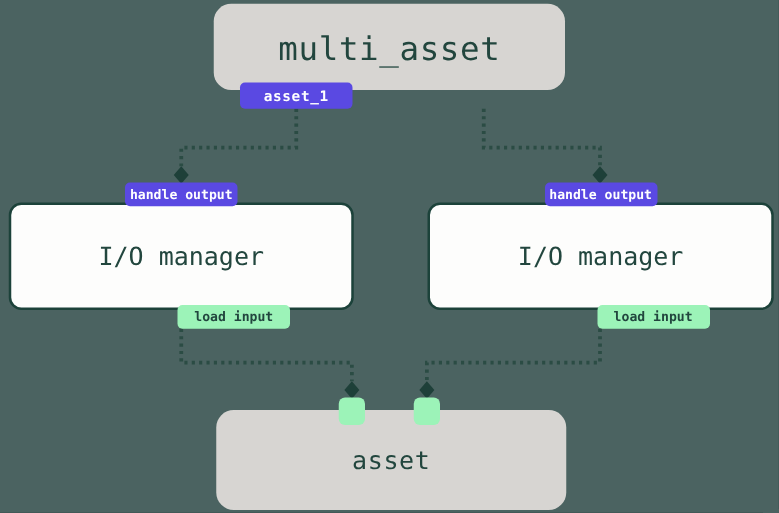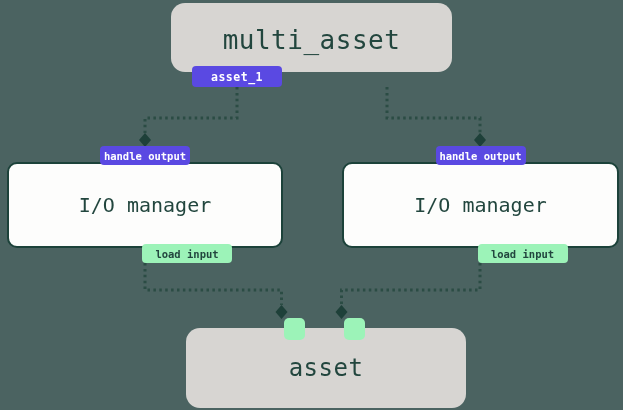--- a/index.html
+++ b/index.html
@@ -53,22 +53,22 @@
     border-radius:10px;
   }
   .node-multi{
     left:171px;top:3px;width:281px;height:69px;
     font-size:26px;letter-spacing:.5px;
     padding-top:4px;
   }
   .node-io-left{left:7px;top:162px;width:276px;height:86px;font-size:20px;}
   .node-io-right{left:342px;top:162px;width:277px;height:86px;font-size:20px;}
   .node-asset{
-    left:186px;top:328px;width:280px;height:80px;
-    font-size:24px;letter-spacing:.5px;
+    left:173px;top:328px;width:280px;height:80px;
+    font-size:20px;letter-spacing:.5px;
   }
   .tag{
     position:absolute;
     box-sizing:border-box;
     width:90px;
     display:flex;align-items:center;justify-content:center;
     border-radius:4px;
     font-weight:bold;
     z-index:3;
   }

